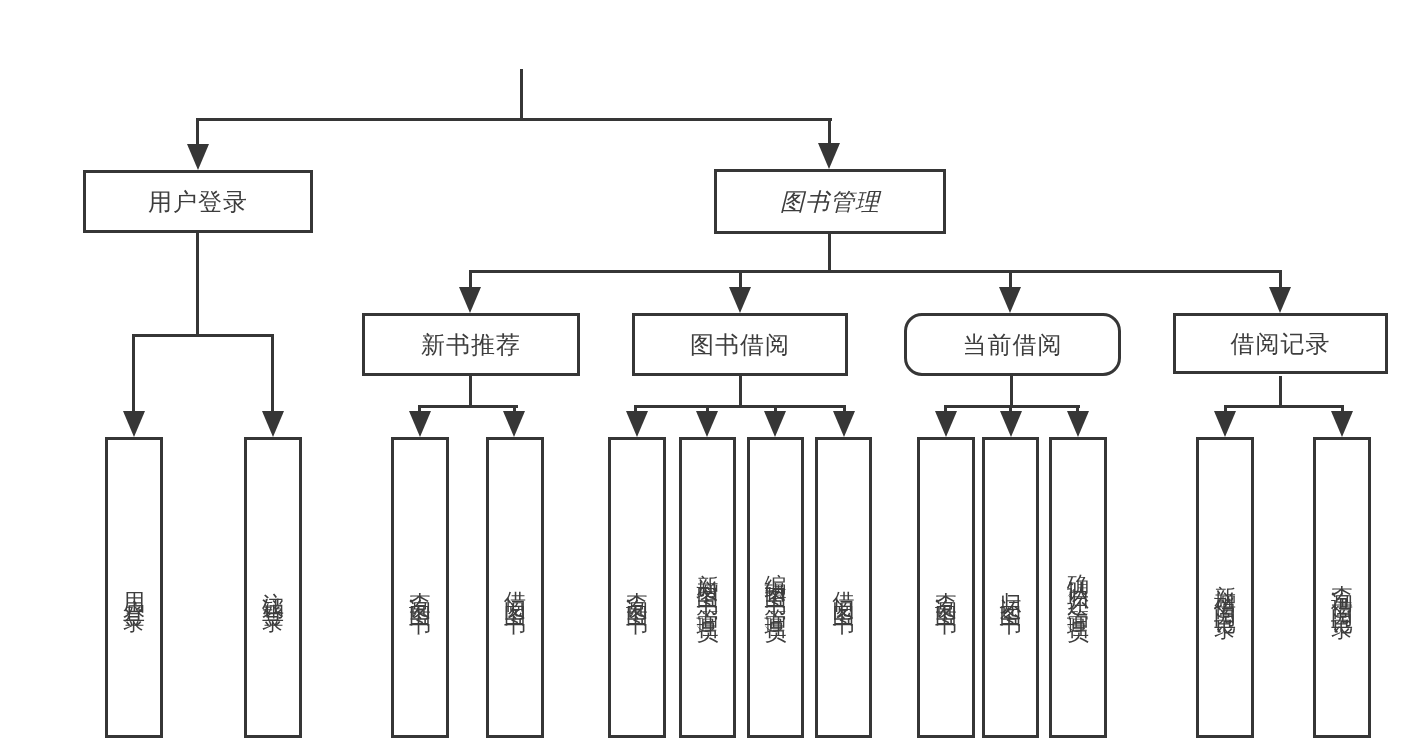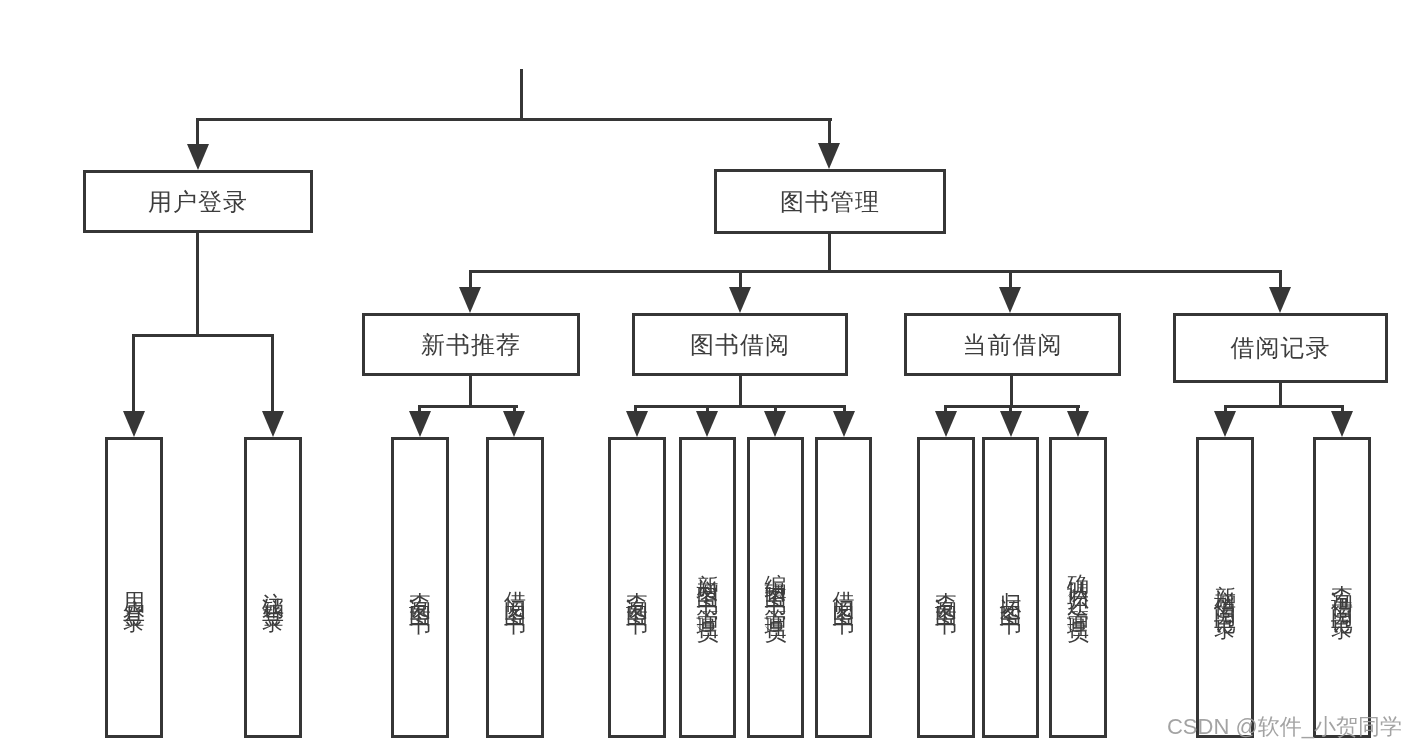--- a/index.html
+++ b/index.html
@@ -92,34 +92,34 @@
   <div class="ln" style="left:1224px;top:405px;width:120px;height:3px;"></div>
   <div class="ln" style="left:1224px;top:405px;width:3px;height:9px;"></div>
   <div class="ah" style="left:1214px;top:411px;"></div>
   <div class="ln" style="left:1341px;top:405px;width:3px;height:9px;"></div>
   <div class="ah" style="left:1331px;top:411px;"></div>
 
 
   <div class="node" style="left:83px;top:170px;width:230px;height:63px;">
     <span>用户登录</span>
   </div>
-  <div class="node" style="left:714px;top:169px;width:232px;height:65px;">
+  <div class="node" style="left:714px;top:169px;width:232px;height:65px;font-style:italic;">
     <span>图书管理</span>
   </div>
 
   <div class="node" style="left:632px;top:313px;width:216px;height:63px;">
     <span>图书借阅</span>
   </div>
   <div class="node" style="left:362px;top:313px;width:218px;height:63px;">
     <span>新书推荐</span>
   </div>
-  <div class="node" style="left:904px;top:313px;width:217px;height:63px;">
+  <div class="node" style="left:904px;top:313px;width:217px;height:63px;border-radius:18px;">
     <span>当前借阅</span>
   </div>
-  <div class="node" style="left:1173px;top:313px;width:215px;height:70px;align-items:center;">
+  <div class="node" style="left:1173px;top:313px;width:215px;height:61px;align-items:center;">
     <span>借阅记录</span>
   </div>
 
   <div class="leaf" style="left:105px;top:437px;width:58px;height:301px;">
     <span class="vtext">用户登录</span>
   </div>
   <div class="leaf" style="left:244px;top:437px;width:58px;height:301px;">
     <span class="vtext">注销登录</span>
   </div>
 
@@ -153,15 +153,14 @@
     <span class="vtext">确认归还（管理员）</span>
   </div>
 
   <div class="leaf" style="left:1196px;top:437px;width:58px;height:301px;">
     <span class="vtext">新增借阅记录</span>
   </div>
   <div class="leaf" style="left:1313px;top:437px;width:58px;height:301px;">
     <span class="vtext">查询借阅记录</span>
   </div>
 
-  <div class="watermark">CSDN @软件_小贺同学</div>
 
 </div>
 
 </body></html>

